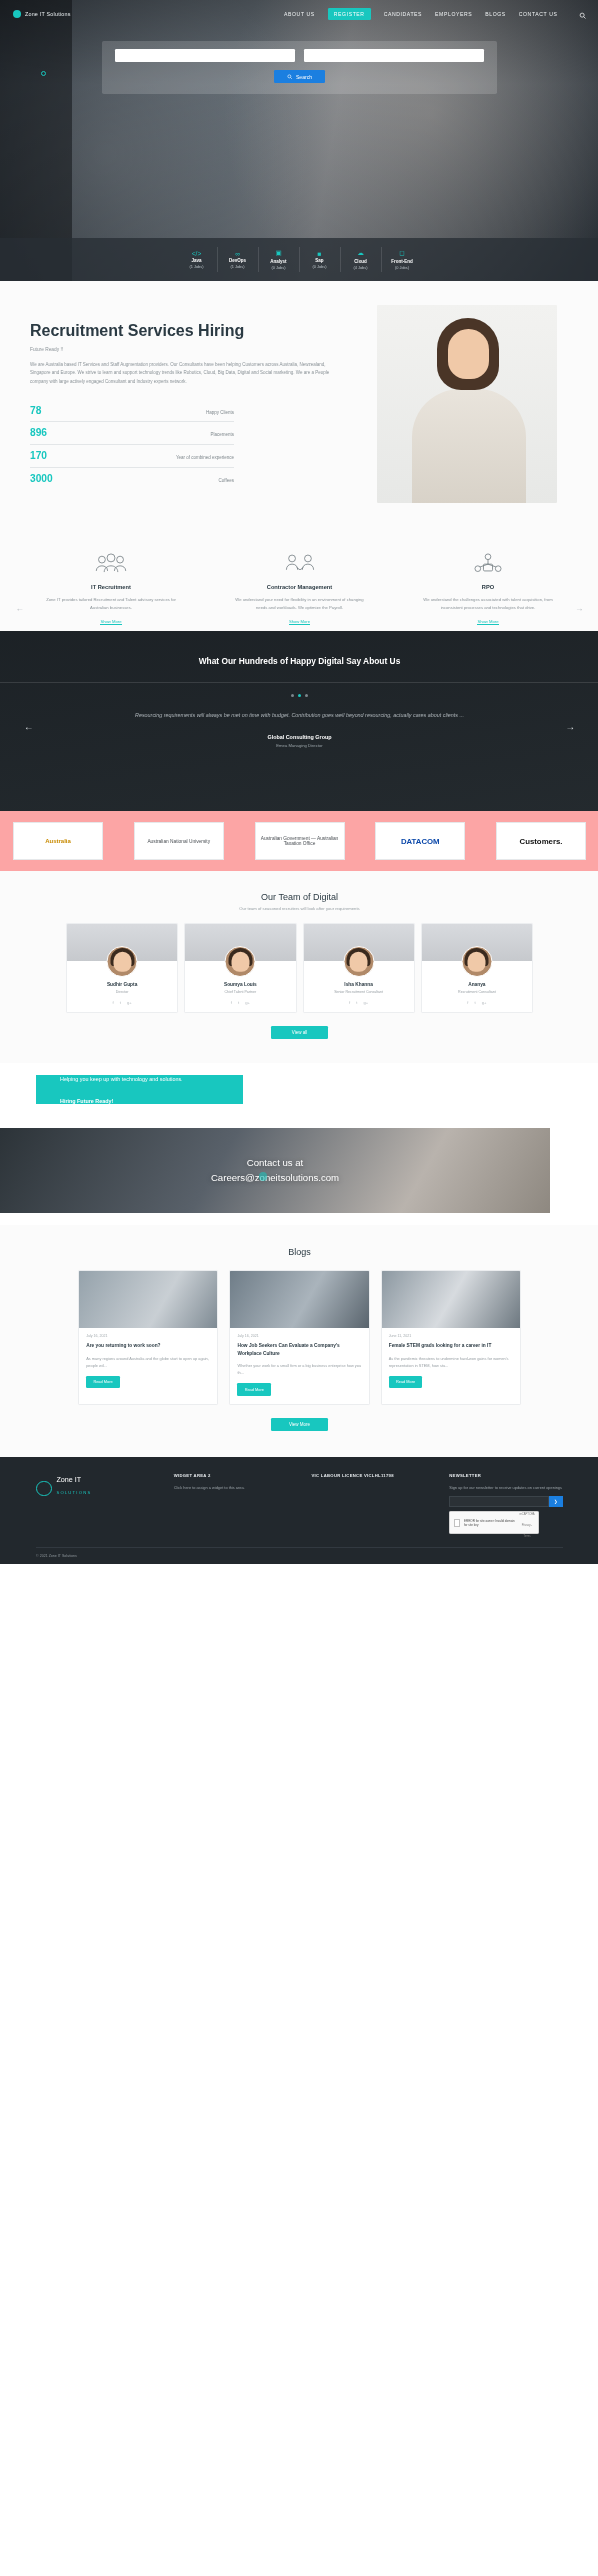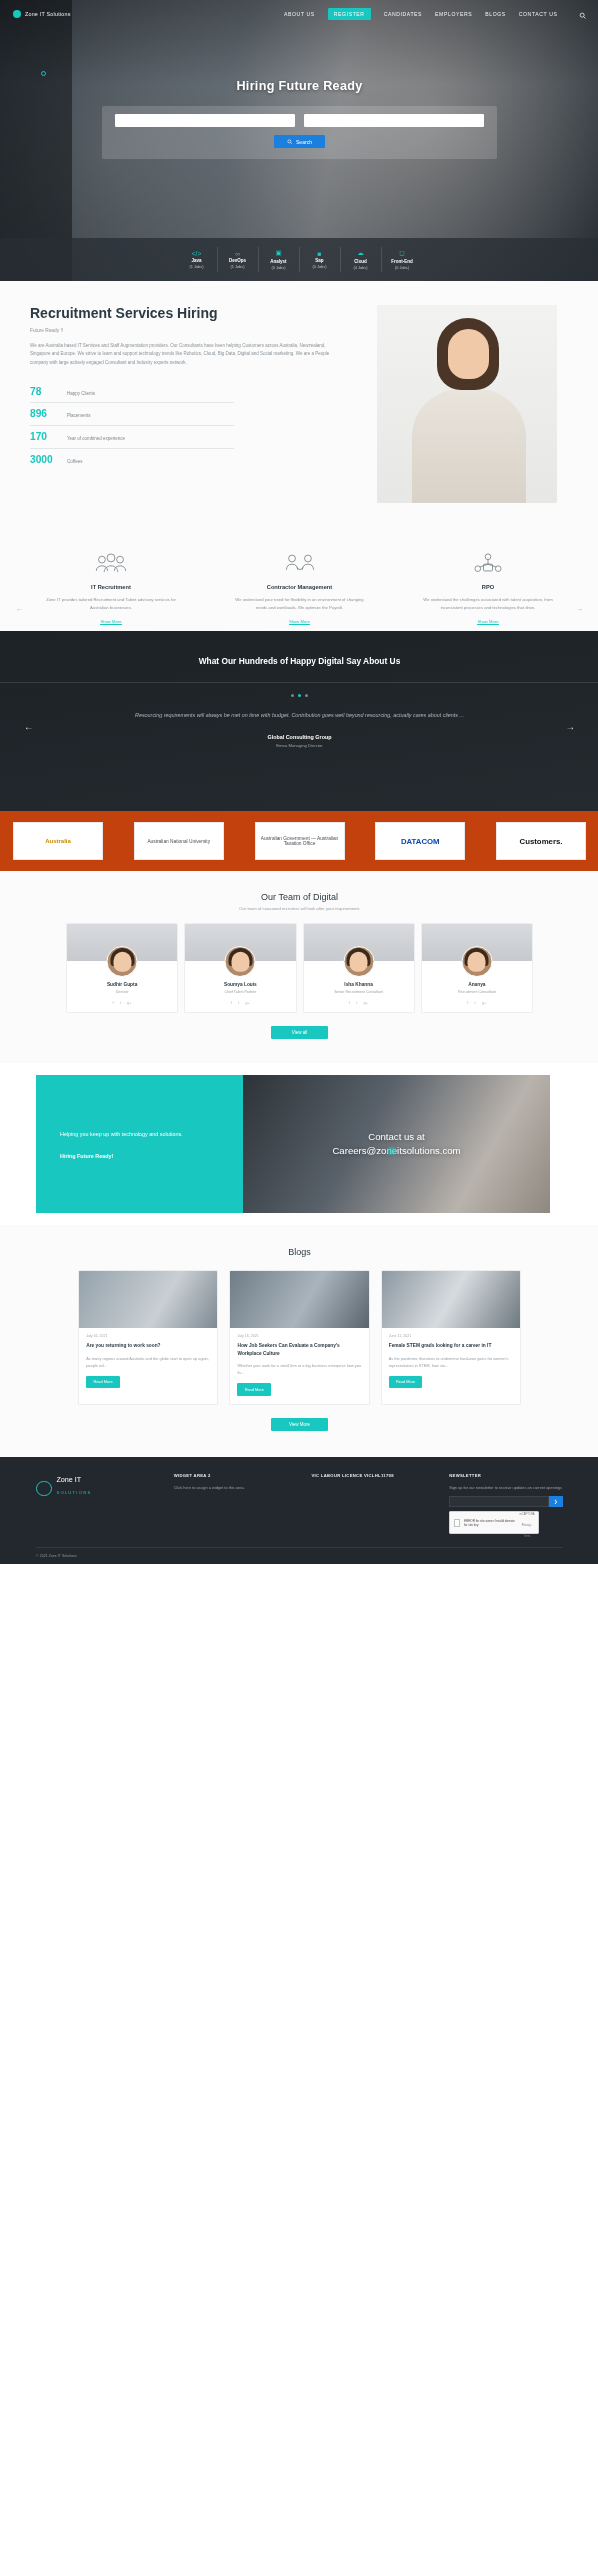--- a/index.html
+++ b/index.html
@@ -124,27 +124,27 @@
   .cat .cat-jobs { font-size:3.9px; color:#b9c2c7; margin-top:1.2px; }
 
   
   .services-sec {
     position:relative; width:599px; padding: 24px 0 21.6px;
     background:#fbfbfb;
     overflow:hidden;
   }
   .services-inner { width: 539px; margin: 0 auto; display:flex; gap: 12px; }
   .svc-left { width: 335px; }
-  .svc-h1 { font-size:14px; color:#2b3a43; margin-bottom:7.2px; }
+  .svc-h1 { font-size:16px; color:#2b3a43; margin-bottom:7.2px;margin-top:17px; }
   .svc-sub { font-size:4.8px; color:#8b9398; margin-bottom:8.4px; }
   .svc-body { font-size:4.5px; line-height:1.9; color:#8b9398; max-width: 311px; }
   .stats { margin-top: 13px; width: 204px; }
   .stat-row {
     display:flex; align-items:baseline; gap:3px;
-    border-bottom:0.6px solid #e3e6e8; padding: 5.4px 0;
+    border-bottom:0.6px solid #e3e6e8; padding: 5.4px 0; justify-content: space-between;
   }
   .stat-row:last-child { border-bottom:none; }
   .stat-num { font-size:10.2px; color:#18c7bf; font-weight:bold; width:34px; }
   .stat-label { font-size:4.5px; color:#7f888d; }
   .svc-right {
     width: 180px; height: 198px; border-radius:1.2px;
     background:
       radial-gradient(circle at 50% 26%, #e7c4a8 0 25px, transparent 26px),
       linear-gradient(180deg, #f2f2f0 0%, #e7e8e6 100%);
     position:relative; overflow:hidden;
@@ -216,21 +216,21 @@
     margin-top: 13px; width: 371px; text-align:center;
     font-size:5.4px; color:#aeb5ba; font-style:italic; line-height:1.9;
   }
   .testi-name { margin-top: 13px; color:#fff; font-size:5.4px; font-weight:bold; }
   .testi-role { margin-top: 3.6px; color:#9aa3a8; font-size:4.2px; }
   .testi-arrow-l { position:absolute; left:24px; top:90px; color:#cfd4d7; font-size:9.6px; }
   .testi-arrow-r { position:absolute; right:24px; top:90px; color:#cfd4d7; font-size:9.6px; }
 
   
   .logos {
-    width:599px; height: 60px; background:#c2410c;
+    width:599px; height: 60px; background:#fca5a5;
     display:flex; align-items:center; justify-content:space-between;
     padding: 0 13px;
   }
   .logo-box {
     width: 90px; height: 38px; border:0.6px solid #e6e8ea; background:#fff;
     display:flex; align-items:center; justify-content:center;
     font-size:4.8px; color:#4a4f54; text-align:center; padding: 2.4px;
   }
   .logo-datacom { background:#fff; color:#0a47a9; font-weight:bold; font-size:7.8px; }
   .logo-deloitte { color:#111; font-weight:bold; font-size:7.8px; }
@@ -266,21 +266,21 @@
   .member-name { margin-top: 20.4px; font-size:4.8px; font-weight:bold; color:#2b3a43; }
   .member-role { margin-top: 3px; font-size:3.6px; color:#9aa1a6; }
   .member-social { margin-top: 6px; display:flex; gap:6px; justify-content:center; color:#b6bcc0; font-size:4.2px; }
   .team-viewall, .blog-viewall {
     margin: 13px auto 0; display:block; width: 57px;
     background:#18c7bf; color:#fff; border:none; border-radius:1.2px;
     font-size:4.5px; padding: 4.2px 0; cursor:pointer;
   }
 
   
-  .contact-band { width:586px; height: 162px; display:flex; }
+  .contact-band { width:586px; height: 162px; display:flex;flex-direction:column; }
   .contact-left {
     width: 207px; background:#18c7bf; color:#fff;
     display:flex; flex-direction:column; justify-content:center;
     padding: 0 24px; margin: 12px 0 12px 36px;
   }
   .contact-left .l1 { font-size:5.4px; line-height:1.8; }
   .contact-left .l2 { font-size:5.4px; font-weight:bold; margin-top:13px; }
   .contact-right {
     flex:1; margin: 12px 36px 12px 0;
     position:relative; overflow:hidden;
@@ -383,23 +383,20 @@
         <a href="#">CONTACT US</a>
         <span class="search-icon">
           <svg viewBox="0 0 16 16" width="7.2" height="7.2" fill="none" stroke="#ffffff" stroke-width="1.6">
             <circle cx="7" cy="7" r="4.5"></circle>
               <line x1="10.5" y1="10.5" x2="14.5" y2="14.5"></line>
           </svg>
         </span>
       </nav>
     </div>
 
-    <div class="hero-center">
-      <div class="hero-title">Hiring Future Ready</div>
-    </div>
 
     <div class="search-panel">
       <div class="search-row">
         <div class="search-field">
           <input type="text" placeholder="" style="">
         </div>
         <div class="search-field">
           <input type="text" placeholder="" style="">
         </div>
       </div>

